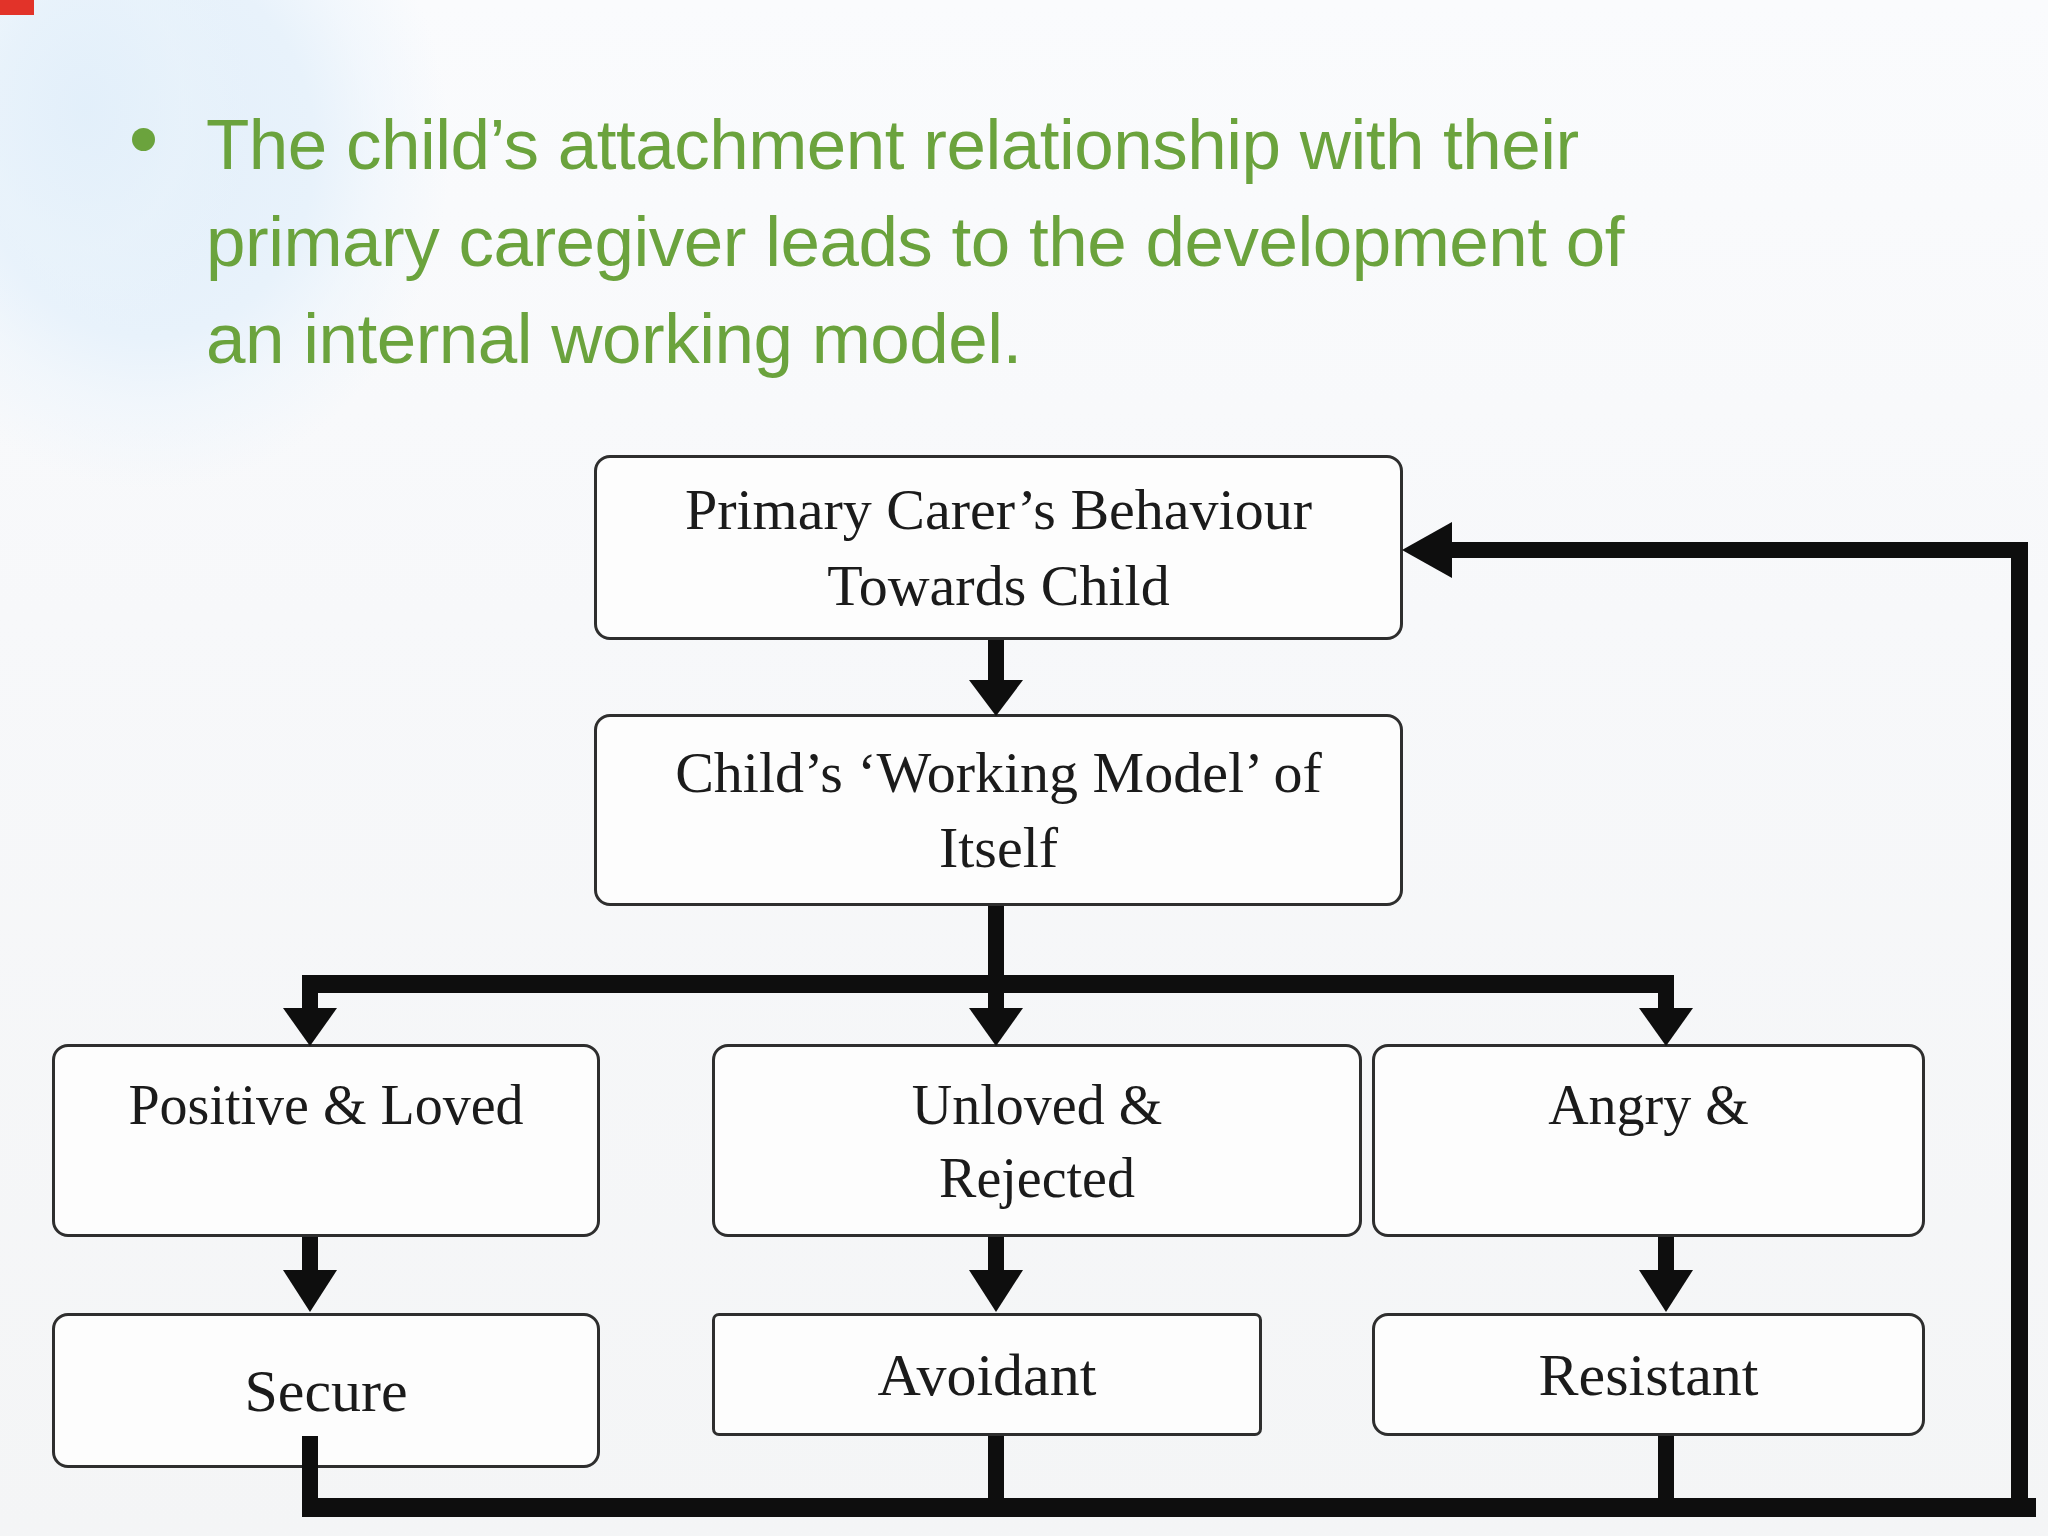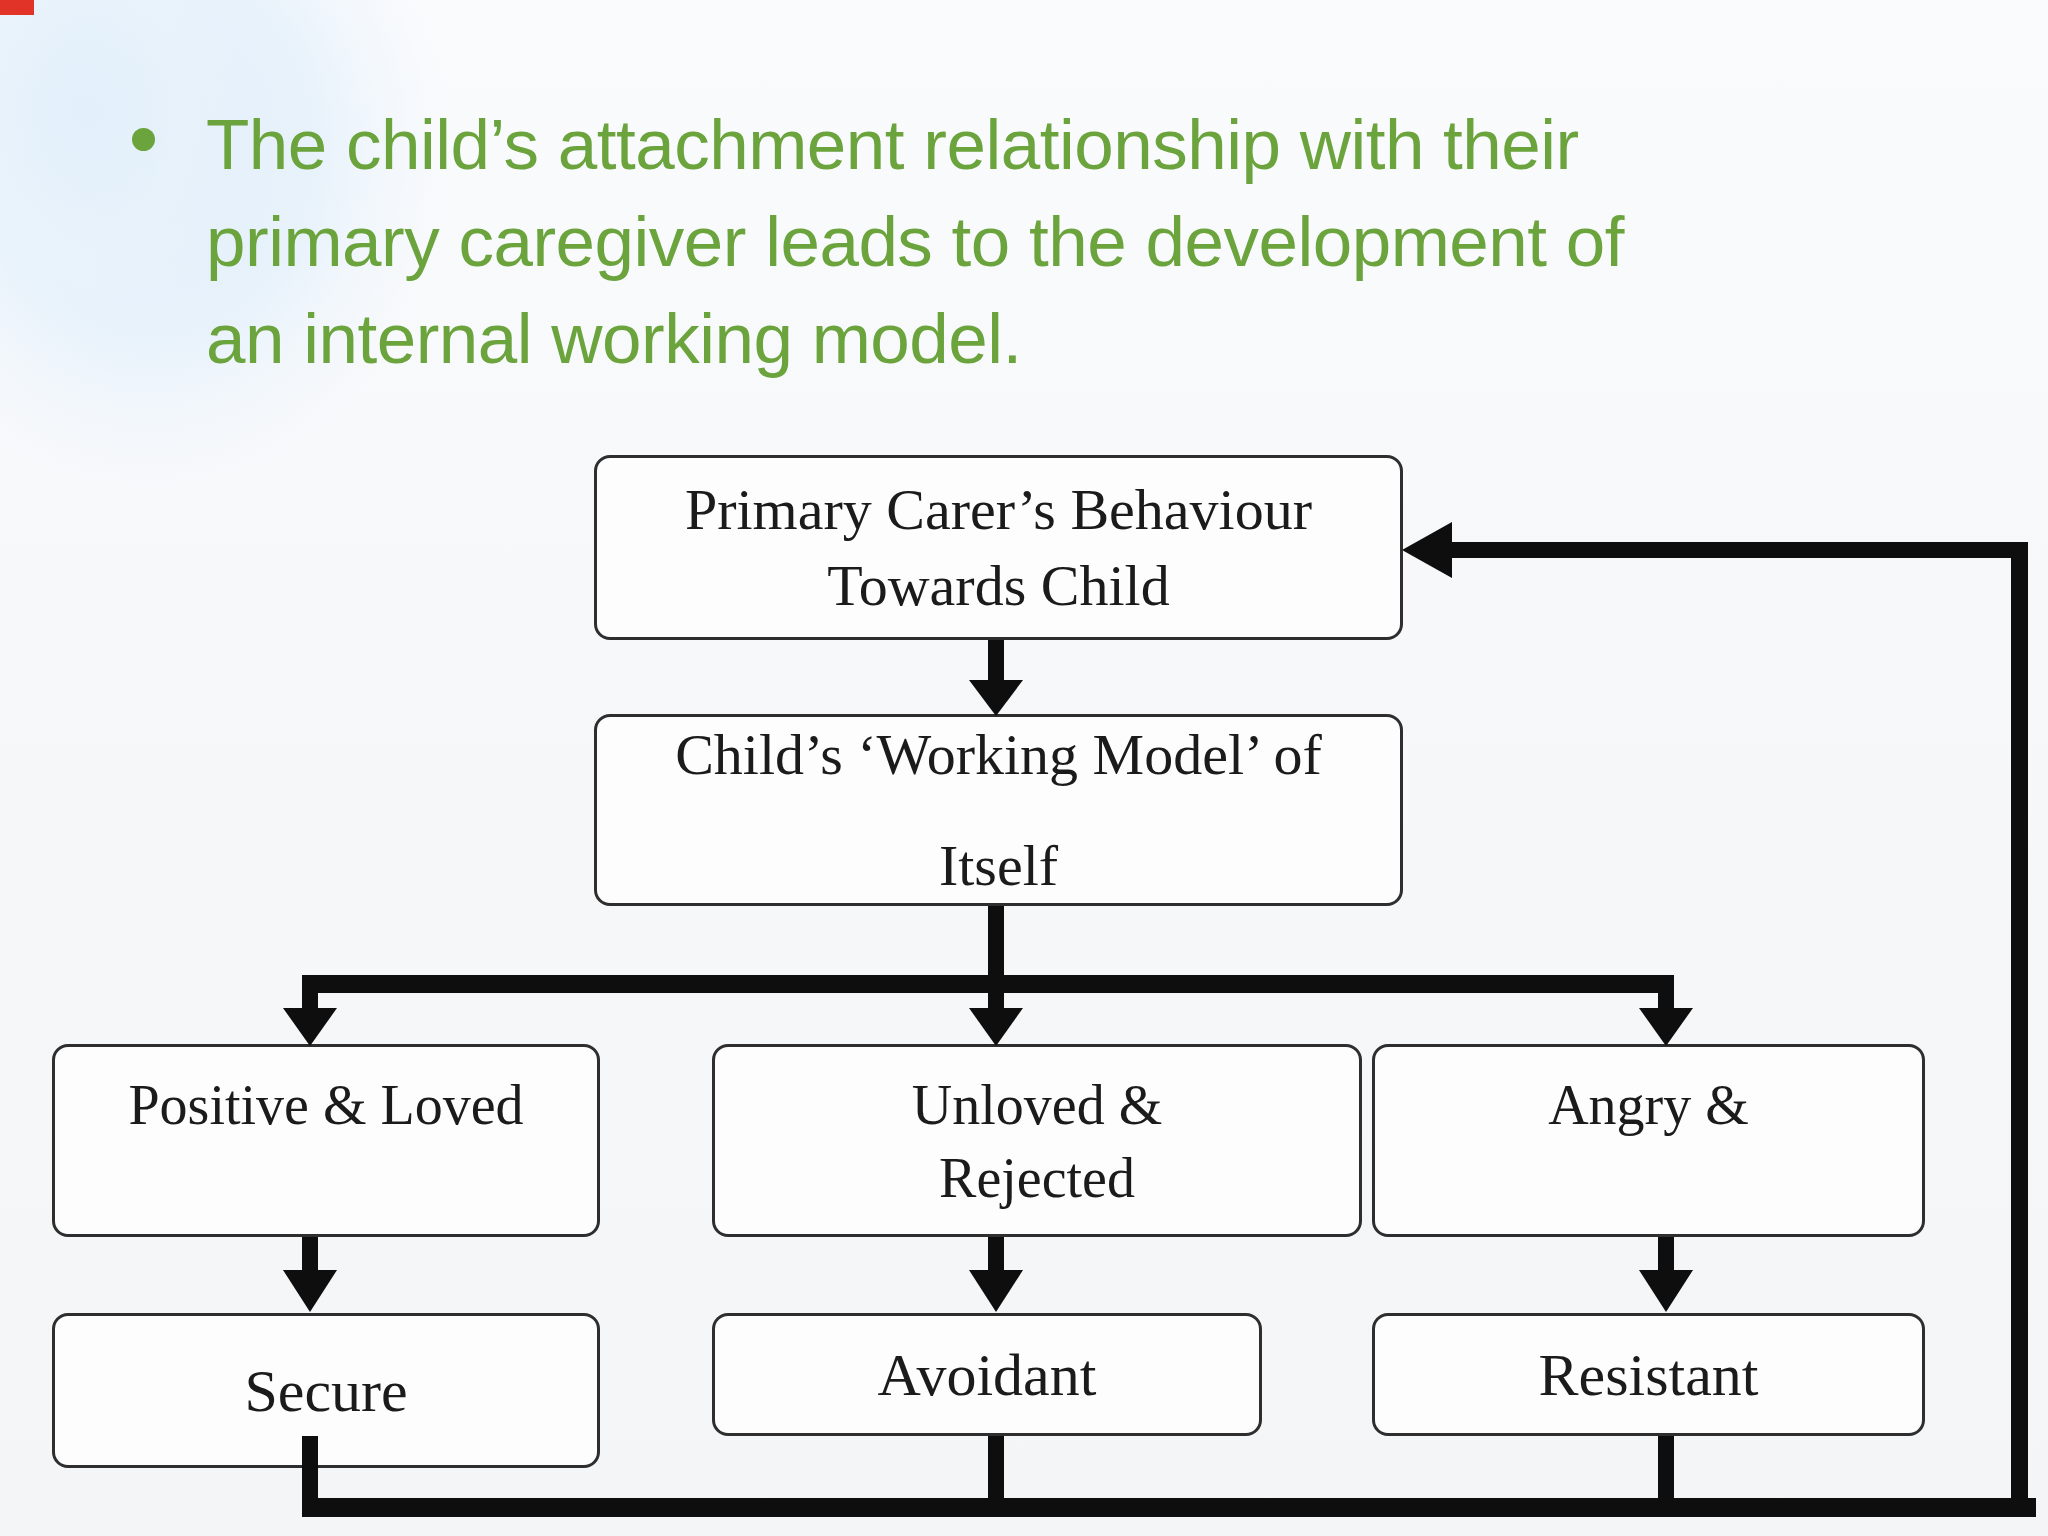--- a/index.html
+++ b/index.html
@@ -127,21 +127,21 @@
     </div>
   </div>
 
   <div class="diagram">
 
     <div class="node fs-big" style="left:594px; top:455px; width:809px; height:185px;">
       <div class="nl">Primary Carer’s Behaviour</div>
       <div class="nl">Towards Child</div>
     </div>
 
-    <div class="node fs-big" style="left:594px; top:714px; width:809px; height:192px;justify-content:space-between;">
+    <div class="node fs-big" style="left:594px; top:714px; width:809px; height:192px;">
       <div class="nl">Child’s ‘Working Model’ of</div>
       <div class="nl">Itself</div>
     </div>
 
     <div class="node fs-mid top-align" style="left:52px; top:1044px; width:548px; height:193px;">
       <div class="nl">Positive &amp; Loved</div>
     </div>
 
     <div class="node fs-mid top-align" style="left:712px; top:1044px; width:650px; height:193px;">
       <div class="nl">Unloved &amp;</div>
@@ -149,21 +149,21 @@
     </div>
 
     <div class="node fs-mid top-align" style="left:1372px; top:1044px; width:553px; height:193px;">
       <div class="nl">Angry &amp;</div>
     </div>
 
     <div class="node fs-out" style="left:52px; top:1313px; width:548px; height:155px; border-radius:16px;">
       <div class="nl">Secure</div>
     </div>
 
-    <div class="node fs-out" style="left:712px; top:1313px; width:550px; height:123px; border-radius:16px;">
+    <div class="node fs-out" style="left:712px; top:1313px; width:550px; height:123px; border-radius:7px;">
       <div class="nl">Avoidant</div>
     </div>
 
     <div class="node fs-out" style="left:1372px; top:1313px; width:553px; height:123px; border-radius:16px;">
       <div class="nl">Resistant</div>
     </div>
 
     <div class="line" style="left:988px; top:640px; width:16px; height:44px;"></div>
     <div class="tri-down h36" style="left:969px; top:680px;"></div>
 

